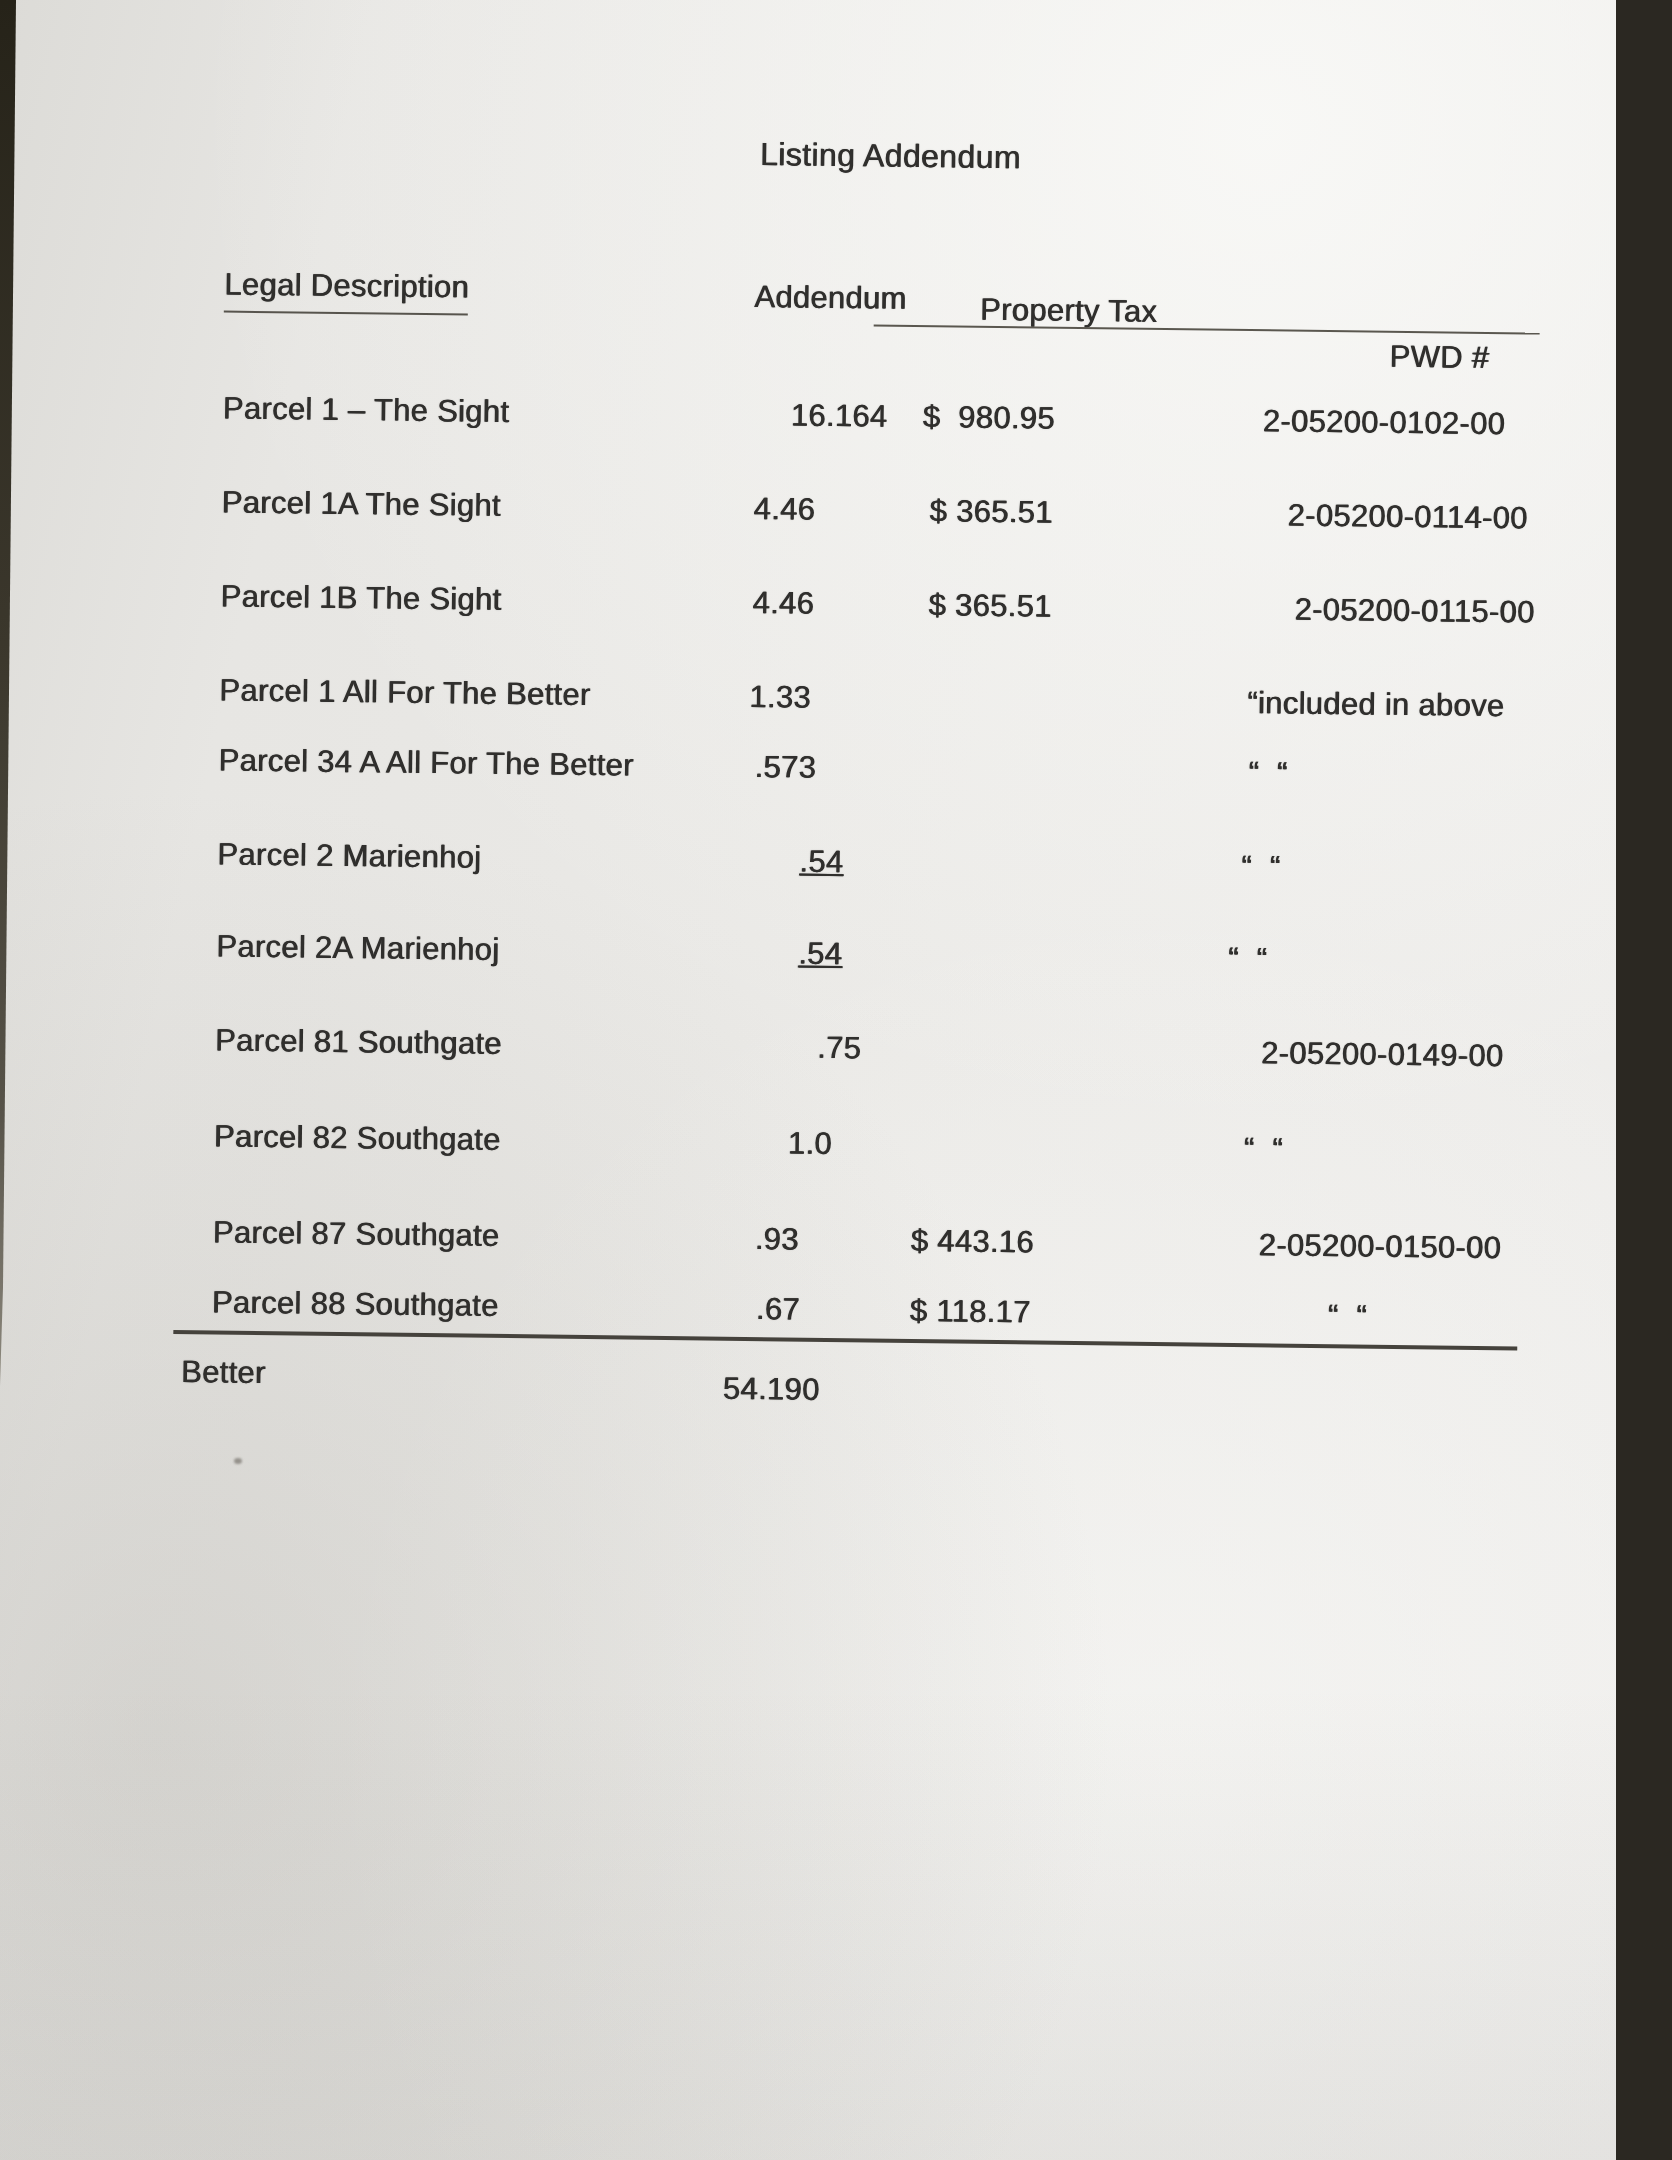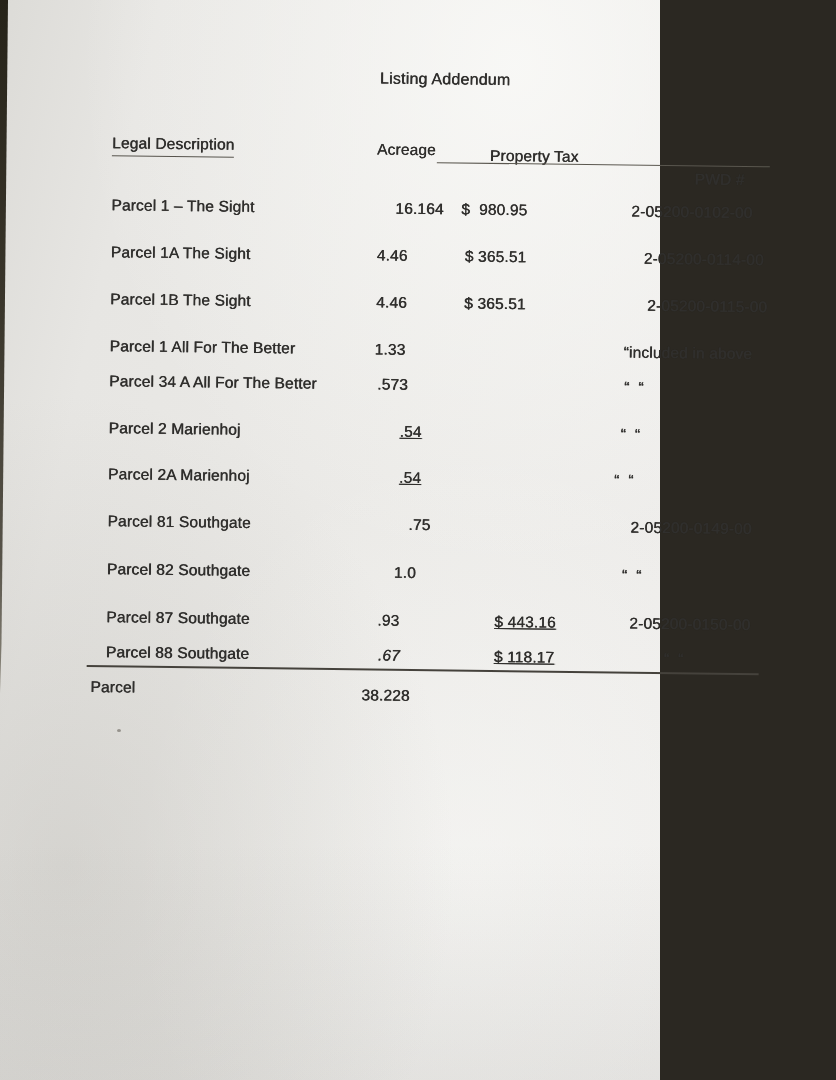--- a/index.html
+++ b/index.html
@@ -1,21 +1,21 @@
 <!DOCTYPE html>
 <html><head>
 <meta charset="utf-8">
 <style>
   html,body{margin:0;padding:0;}
   body{
     width:836px;height:1080px;overflow:hidden;
     background:#2b2822;
     font-family:"Liberation Sans", sans-serif;
   }
-  .scene{position:relative;width:660px;height:1080px;}
+  .scene{position:relative;width:808px;height:1080px;}
   
   .paper{
     position:absolute;inset:0;
     background:
       radial-gradient(120% 85% at 78% 6%, rgba(250,250,248,.85), rgba(250,250,248,0) 55%),
       radial-gradient(95% 70% at 10% 80%, rgba(182,180,174,.38), rgba(182,180,174,0) 62%),
       radial-gradient(90% 70% at 72% 82%, rgba(249,249,247,.55), rgba(249,249,247,0) 58%),
       linear-gradient(102deg, #dcdbd7 0%, #e7e6e3 18%, #ebeae7 55%, #efeeec 100%);
   }
   .shade-bottom{position:absolute;inset:0;background:linear-gradient(180deg, rgba(0,0,0,0) 78%, rgba(110,108,102,.10) 100%);}
@@ -48,23 +48,23 @@
   .acreage{left:396px;}
   .tax{left:444px;margin-left:18px;}
   .pwd{left:632px;}
   .row-1{top:200px;} .row-2{top:247px;} .row-3{top:294px;} .row-4{top:341px;}
   .row-5{top:376px;} .row-6{top:423px;} .row-7{top:469px;} .row-8{top:516px;}
   .row-9{top:564px;} .row-10{top:612px;} .row-11{top:647px;}
   .row-2 .acreage,.row-3 .acreage{left:378px;}
   .row-4 .acreage{left:377px;} .row-5 .acreage{left:380px;}
   .row-6 .acreage,.row-7 .acreage{left:403px;text-decoration:underline;}
   .row-8 .acreage{left:389px;margin-left:24px;} .row-9 .acreage{left:382px;margin-left:17px;}
-  .row-10 .acreage{left:383px;} .row-11 .acreage{left:384px;font-style:italic;}
+  .row-10 .acreage{left:383px;} .row-11 .acreage{left:384px;}
   .row-2 .tax,.row-3 .tax{left:448px;}
-  .row-10 .tax,.row-11 .tax{left:482px;text-decoration:underline;}
+  .row-10 .tax,.row-11 .tax{left:443px;}
   .row-2 .pwd{left:645px;} .row-3 .pwd{left:649px;}
   .row-4 .pwd{left:626px;} .row-5 .pwd{left:627px;}
   .row-6 .pwd{left:624px;} .row-7 .pwd{left:618px;}
   .row-8 .pwd{left:635px;} .row-9 .pwd{left:627px;}
   .row-10 .pwd{left:635px;} .row-11 .pwd{left:670px;}
   .total-rule{position:absolute;left:93px;top:669px;width:672px;height:2px;background:#45423c;}
   .total-row{position:absolute;left:0;top:682px;width:836px;height:22px;}
   .total-row .legal{left:97px;}
   .total-row .acreage{left:368px;top:5px;}
 </style>
@@ -74,27 +74,27 @@
 <div class="scene">
   <div class="paper">
     <div class="shade-bottom"></div>
     <div class="edge"></div>
     <div class="speck"></div>
 
     <div class="content">
       <h1 class="title">Listing Addendum</h1>
 
       <div class="hdr hdr-legal">Legal Description</div>
-      <div class="hdr hdr-acreage">Acreage</div>
+      <div class="hdr hdr-acreage">Addendum</div>
       <div class="hdr hdr-tax">Property Tax</div>
       <div class="hdr hdr-pwd">PWD #</div>
       <div class="hdr-rule"></div>
 
       <div class="rows"><div class="row row-1"><span class="cell legal">Parcel 1 – The Sight</span><span class="cell acreage">16.164</span><span class="cell tax">$  980.95</span><span class="cell pwd">2-05200-0102-00</span></div><div class="row row-2"><span class="cell legal">Parcel 1A The Sight</span><span class="cell acreage">4.46</span><span class="cell tax">$ 365.51</span><span class="cell pwd">2-05200-0114-00</span></div><div class="row row-3"><span class="cell legal">Parcel 1B The Sight</span><span class="cell acreage">4.46</span><span class="cell tax">$ 365.51</span><span class="cell pwd">2-05200-0115-00</span></div><div class="row row-4"><span class="cell legal">Parcel 1 All For The Better</span><span class="cell acreage">1.33</span><span class="cell tax"></span><span class="cell pwd">“included in above</span></div><div class="row row-5"><span class="cell legal">Parcel 34 A All For The Better</span><span class="cell acreage">.573</span><span class="cell tax"></span><span class="cell pwd">“  “</span></div><div class="row row-6"><span class="cell legal">Parcel 2 Marienhoj</span><span class="cell acreage">.54</span><span class="cell tax"></span><span class="cell pwd">“  “</span></div><div class="row row-7"><span class="cell legal">Parcel 2A Marienhoj</span><span class="cell acreage">.54</span><span class="cell tax"></span><span class="cell pwd">“  “</span></div><div class="row row-8"><span class="cell legal">Parcel 81 Southgate</span><span class="cell acreage">.75</span><span class="cell tax"></span><span class="cell pwd">2-05200-0149-00</span></div><div class="row row-9"><span class="cell legal">Parcel 82 Southgate</span><span class="cell acreage">1.0</span><span class="cell tax"></span><span class="cell pwd">“  “</span></div><div class="row row-10"><span class="cell legal">Parcel 87 Southgate</span><span class="cell acreage">.93</span><span class="cell tax">$ 443.16</span><span class="cell pwd">2-05200-0150-00</span></div><div class="row row-11"><span class="cell legal">Parcel 88 Southgate</span><span class="cell acreage">.67</span><span class="cell tax">$ 118.17</span><span class="cell pwd">“  “</span></div></div>
 
       <div class="total-rule"></div>
       <div class="total-row">
-        <span class="cell legal">Parcel</span>
-        <span class="cell acreage">38.228</span>
+        <span class="cell legal">Better</span>
+        <span class="cell acreage">54.190</span>
       </div>
     </div>
   </div>
 </div>
 
 </body></html>

